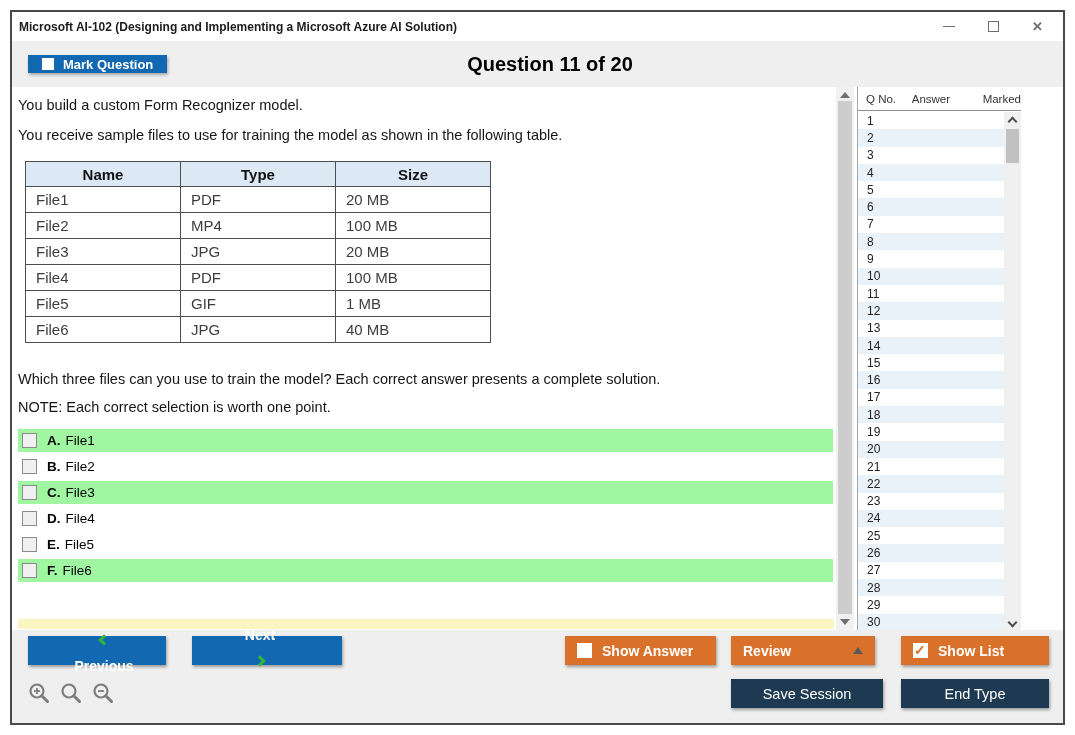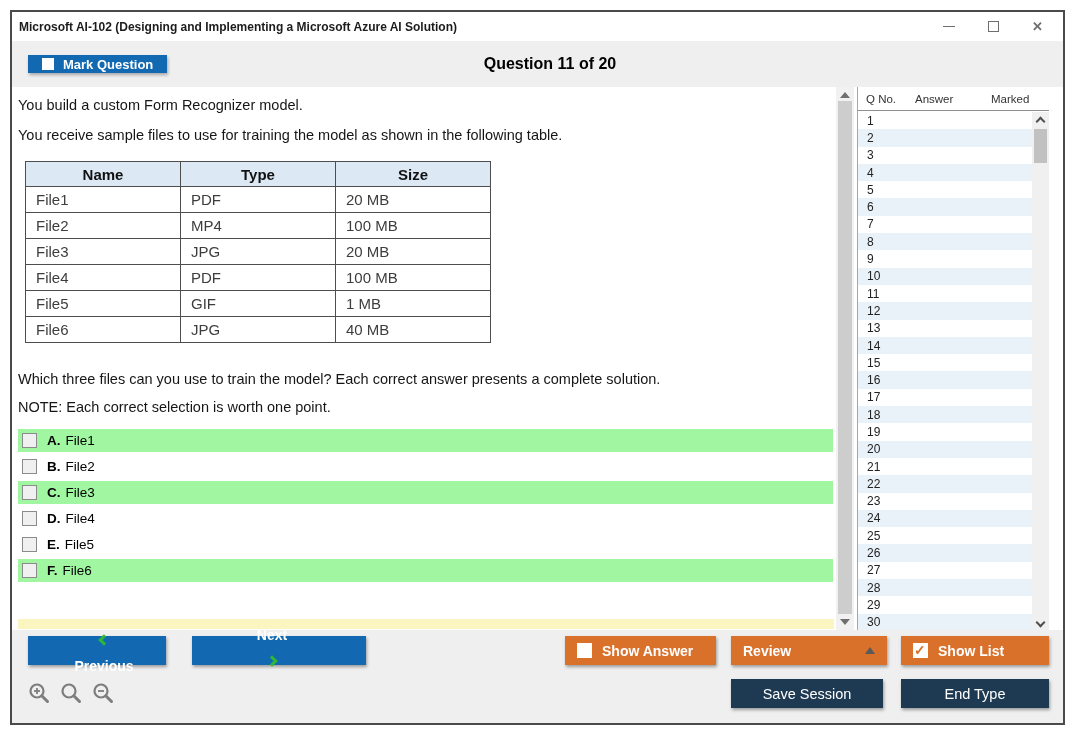--- a/index.html
+++ b/index.html
@@ -20,21 +20,21 @@
 
   
   .headerbar { position: absolute; left: 0; top: 29px; right: 0; height: 46px;
     background: #efefef; display: flex; align-items: center; }
   .mark-btn { margin-left: 16px; background: var(--accent-blue, #1269b1); color: #fff;
     border: none; height: 18px; padding: 0 14px; display: flex; align-items: center; gap: 9px;
     font-family: "Liberation Sans", sans-serif; font-size: 13px; font-weight: bold;
     box-shadow: 1px 2px 3px rgba(0,0,0,0.3); cursor: pointer; z-index: 2; }
   .mark-cb { width: 12px; height: 12px; background: #fff; display: inline-block; }
   .q-counter { position: absolute; left: 0; right: 0; text-align: center;
-    font-size: 16px; font-weight: bold; color: #000; margin-left: 25px; }
+    font-size: 20px; font-weight: bold; color: #000; margin-left: 25px; }
 
   
   .content { position: absolute; left: 0; top: 75px; right: 0; bottom: 93px; background: #fff; }
 
   .question-panel { position: absolute; left: 0; top: 0; width: 824px; height: 100%;
     background: #fff; overflow: hidden; }
   .qtext { font-size: 14.5px; color: #161616; margin-left: 6px; }
   .q1 { margin-top: 10px; }
   .q2 { margin-top: 14px; }
   .prompt { margin-top: 28px; }
@@ -66,21 +66,21 @@
   .tri-up { position: absolute; top: 5px; left: 4px; width: 0; height: 0;
     border-left: 5px solid transparent; border-right: 5px solid transparent;
     border-bottom: 6px solid #6f6f6f; }
   .tri-down { position: absolute; bottom: 5px; left: 4px; width: 0; height: 0;
     border-left: 5px solid transparent; border-right: 5px solid transparent;
     border-top: 6px solid #6f6f6f; }
   .v-thumb { position: absolute; top: 14px; bottom: 16px; left: 2px; right: 2px;
     background: #cdcdcd; }
 
   
-  .qlist { position: absolute; left: 845px; top: 0; width: 192px; height: 100%;
+  .qlist { position: absolute; left: 845px; top: 0; width: 164px; height: 100%;
     border-left: 1px solid #a6a6a6; background: #fff; }
   .qlist-header { height: 24px; display: flex; align-items: center;
     border-bottom: 1px solid #8f8f8f; font-size: 11.5px; color: #333; background: #fff; }
   .qh-no { width: 57px; padding-left: 8px; }
   .qh-ans { width: 76px; }
   .qh-marked { flex: 1; }
   .qlist-body { position: absolute; top: 25px; left: 0; right: 17px; bottom: 0; overflow: hidden; }
   .qrow { height: 17.3px; display: flex; align-items: center; font-size: 12px;
     color: #222; cursor: pointer; }
   .qrow.alt { background: var(--row-alt, #eaf2f9); }
@@ -101,30 +101,30 @@
   .footer { position: absolute; left: 0; right: 0; bottom: 0; height: 93px; background: #efefef; }
   .fbtn { position: absolute; height: 29px; display: flex; align-items: center;
     border: none; font-family: "Liberation Sans", sans-serif; font-size: 14px;
     color: #fff; cursor: pointer; box-shadow: 1px 2px 3px rgba(0,0,0,0.35); }
   .blue { background: var(--accent-blue, #1269b1); font-weight: bold; flex-direction: column; }
   .orange { background: var(--accent-orange, #d9712a); font-weight: 600; }
   .navy { background: var(--dark-navy, #1e3a52); font-weight: 400; font-size: 14.5px;
     justify-content: center; }
 
   .btn-previous { left: 16px; top: 6px; width: 138px; padding-left: 14px; gap: 14px; }
-  .btn-next { left: 180px; top: 6px; width: 174px; justify-content: flex-end;
+  .btn-next { left: 180px; top: 6px; width: 150px; justify-content: flex-end;
     padding-right: 14px; gap: 14px; }
   .chevron { width: 8px; height: 8px; flex: none;
     border-top: 3px solid var(--chevron-green, #2eb835);
     border-right: 3px solid var(--chevron-green, #2eb835); }
   .chevron-left { transform: rotate(-135deg); }
   .chevron-right { transform: rotate(45deg); }
 
   .btn-show-answer { left: 553px; top: 6px; width: 151px; padding-left: 12px; gap: 10px; }
-  .btn-review { left: 719px; top: 6px; width: 156px; padding: 0 12px; }
+  .btn-review { left: 719px; top: 6px; width: 144px; padding: 0 12px; }
   .btn-show-list { left: 889px; top: 6px; width: 148px; padding-left: 12px; gap: 10px; }
   .btn-save-session { left: 719px; top: 49px; width: 152px; }
   .btn-end-exam { left: 889px; top: 49px; width: 148px; }
 
   .wbox { width: 15px; height: 15px; background: #fff; flex: none; position: relative; }
   .wbox.checked::after { content: "✓"; position: absolute; left: 1px; top: -1px;
     font-size: 14px; font-weight: bold; color: var(--accent-orange, #d9712a); }
   .tri-up-dark { margin-left: auto; width: 0; height: 0;
     border-left: 5px solid transparent; border-right: 5px solid transparent;
     border-bottom: 7px solid #5a5a5a; }

